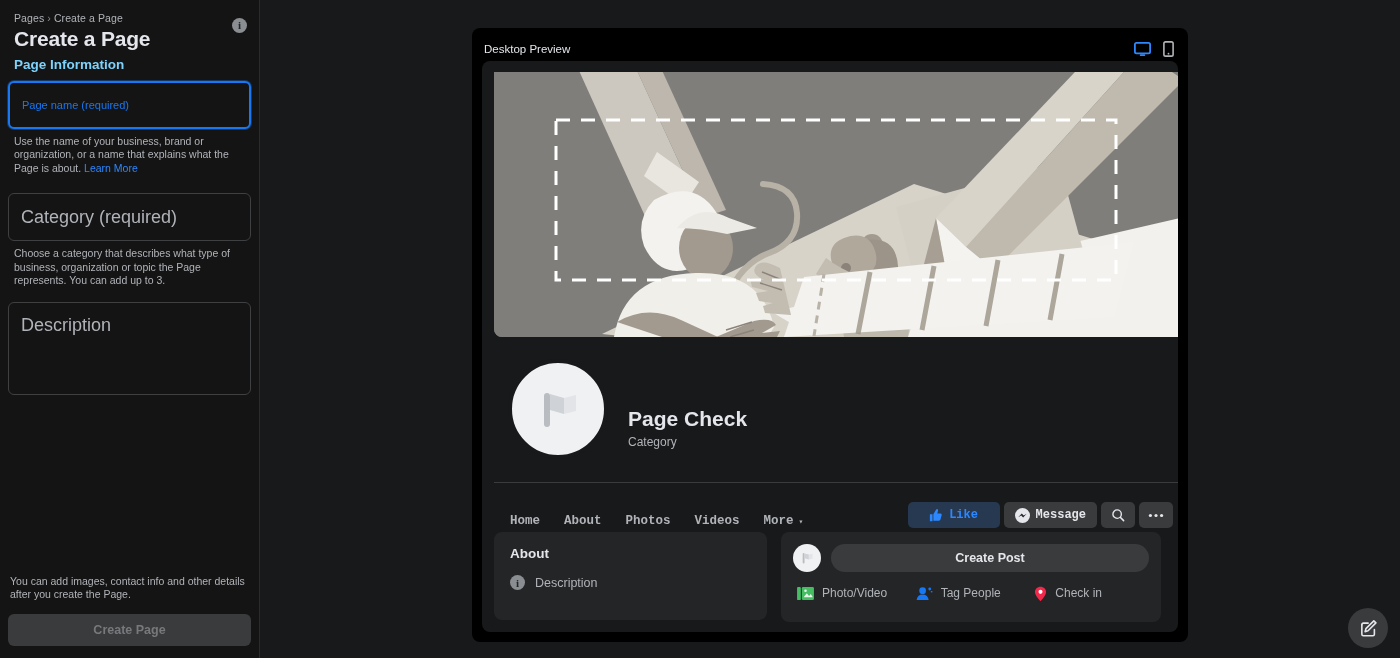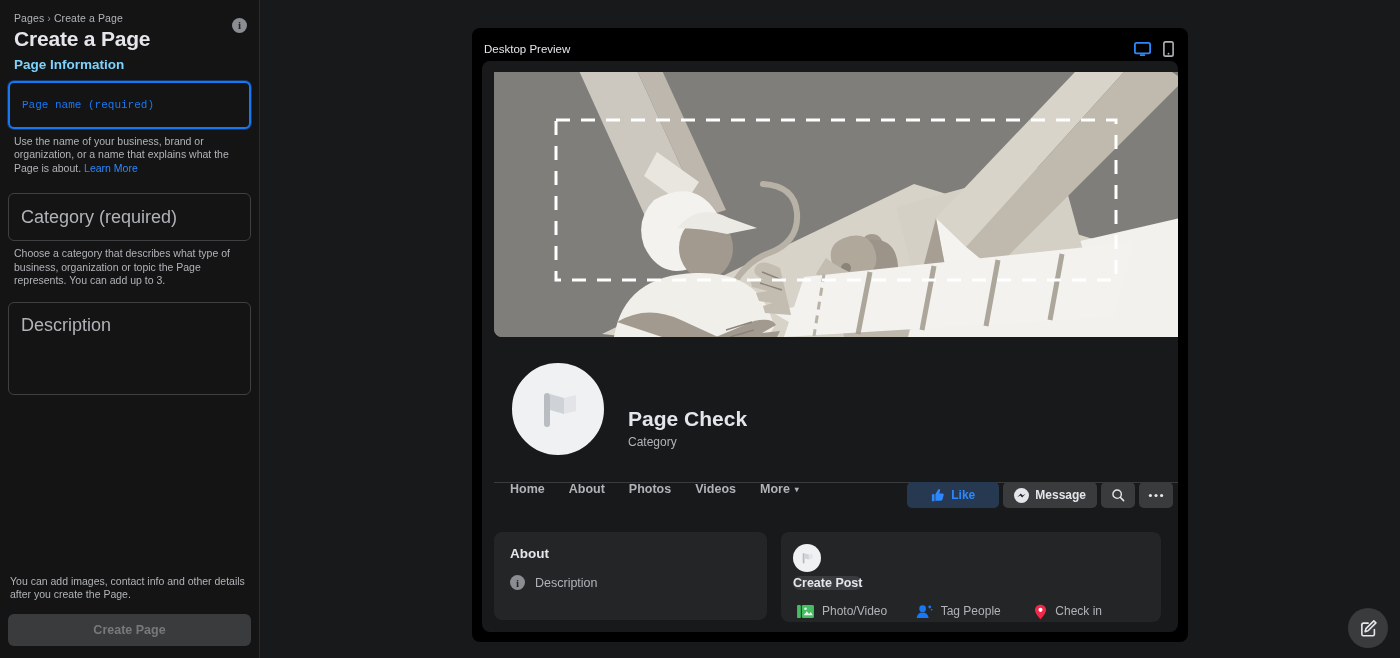--- a/index.html
+++ b/index.html
@@ -43,21 +43,20 @@
     border: 1px solid #3e4042; border-radius: 6px;
     background: #141414;
     height: 48px;
     display: flex; align-items: center;
     padding: 0 12px;
     color: #b0b3b8; font-size: 13px;
   }
   .field.focused {
     border: 2px solid #1877f2;
     box-shadow: 0 0 0 1px rgba(24,119,242,.35);
-    font-family: Liberation Mono, monospace;
   }
   .field.focused .field-label { color: #1877f2; font-size: 11px; }
   .field-label { color: #b0b3b8; font-size: 18px; }
   .field.textarea { height: 93px; align-items: flex-start; padding-top: 12px; }
   .helper {
     font-size: 10.5px; color: #b0b3b8; line-height: 1.28;
     margin: 6px 4px 0 6px;
   }
   .helper a { color: #2d88ff; text-decoration: none; }
   .gap18 { height: 18px; }
@@ -118,21 +117,21 @@
   .page-cat {
     position: absolute; left: 134px; top: 98px;
     font-size: 12px; color: #b0b3b8;
   }
   .divider {
     position: absolute; left: 12px; top: 421px; width: 692px; height: 1px;
     background: #3a3b3c;
   }
   .navrow {
     position: absolute; left: 12px; top: 421px; width: 692px; height: 46px;
-    display: flex; align-items: flex-start;
+    display: flex; align-items: flex-end; font-family: Liberation Mono, monospace;
   }
   .navtabs { display: flex; align-items: center; gap: 24px; padding-left: 16px; }
   .navtab { font-size: 12.5px; color: #b0b3b8; font-weight: bold; display:flex; align-items:center; gap:5px;}
   .caret { font-size: 8px; color: #b0b3b8; }
   .navactions { display: flex; align-items: center; gap: 4px; margin-left: auto; padding-right: 13px; }
   .btn-like {
     height: 26px; width: 92px; border-radius: 5px; background: #263951;
     color: #2d88ff; font-size: 12px; font-weight: bold;
     display: flex; align-items: center; justify-content: center; gap: 6px;
   }
@@ -159,21 +158,21 @@
   .about-row .mini-info {
     width: 15px; height: 15px; border-radius: 50%; background: #8a8d91; color: #242526;
     font-size: 11px; font-weight: bold; font-family: "Liberation Serif", serif;
     display: flex; align-items: center; justify-content: center;
   }
   .about-row span.lbl { font-size: 12.5px; color: #b0b3b8; }
   .card-post {
     width: 380px; background: #242526; border-radius: 8px; padding: 12px 12px 10px 12px;
     height: 90px;
   }
-  .post-top { display: flex; align-items: flex-start; gap: 4px; flex-direction: column; }
+  .post-top { display: flex; align-items: flex-end; gap: 10px; }
   .avatar-sm {
     width: 28px; height: 28px; border-radius: 50%; background: #f0f1f2;
     display: flex; align-items: center; justify-content: center; flex: 0 0 28px;
   }
   .post-input {
     flex: 1; height: 28px; border-radius: 14px; background: #3a3b3c;
     display: flex; align-items: center; justify-content: center;
     color: #e4e6eb; font-size: 12.5px; font-weight: bold;
   }
   .post-actions { display: flex; margin-top: 14px; }

